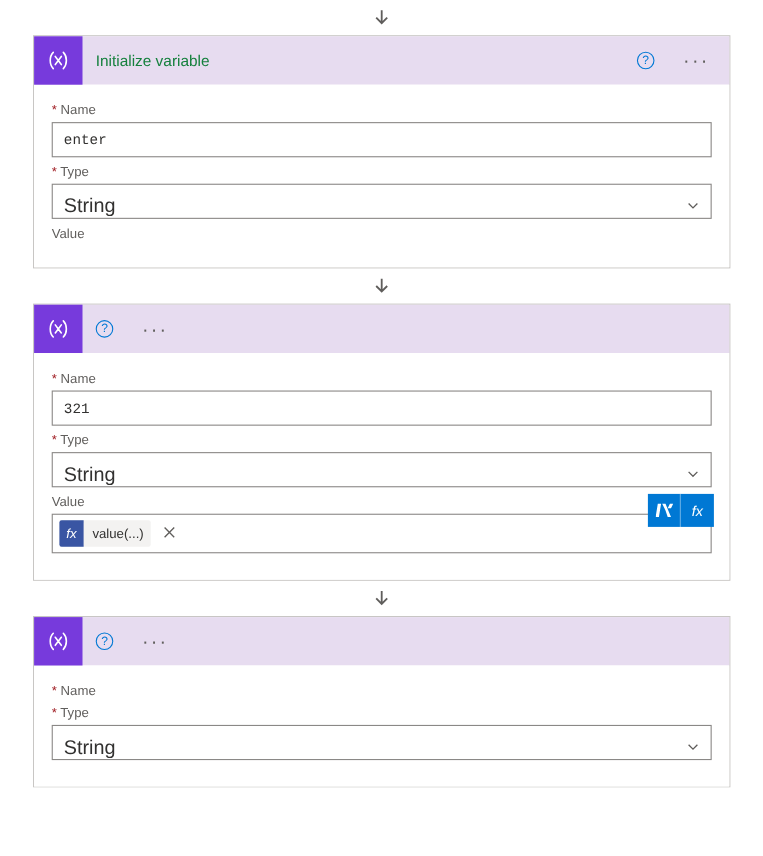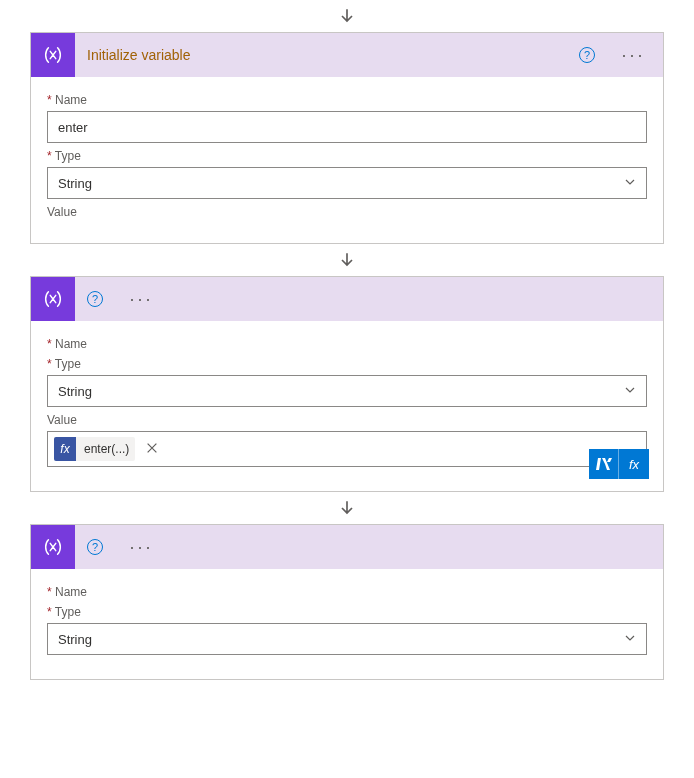--- a/index.html
+++ b/index.html
@@ -49,21 +49,21 @@
       align-items: center;
       justify-content: center;
       color: #ffffff;
       flex-shrink: 0;
     }
     .card-icon svg { width: 22px; height: 22px; }
     .card-title {
       flex: 1;
       font-size: 14px;
       font-weight: 400;
-      color: #a16207;
+      color: #15803d;
     }
     .card-help {
       width: 16px;
       height: 16px;
       border: 1px solid #0078d4;
       border-radius: 50%;
       display: flex;
       align-items: center;
       justify-content: center;
       color: #0078d4;
@@ -95,34 +95,34 @@
     .field-label.required::before {
       content: "* ";
       color: #a4262c;
     }
     .field-input {
       width: 100%;
       height: 32px;
       border: 1px solid #8a8886;
       padding: 0 10px;
       font-size: 13px;
-      font-family: Liberation Sans, sans-serif;
+      font-family: Liberation Mono, monospace;
       color: #323130;
       background: #ffffff;
       outline: none;
     }
     .field-input::placeholder { color: #a19f9d; }
     .field-select {
       width: 100%;
       height: 32px;
       border: 1px solid #8a8886;
       padding: 0 10px;
-      font-size: 13px;
-      display: flex;
-      align-items: center;
+      font-size: 18px;
+      display: flex;
+      align-items: flex-end;
       justify-content: space-between;
       background: #ffffff;
       cursor: pointer;
       gap: 40px;
     }
     .chevron-down {
       color: #605e5c;
     }
     .chevron-down svg { width: 12px; height: 12px; }
     .value-box {
@@ -242,20 +242,21 @@
         <svg viewBox="0 0 24 24" fill="none" stroke="currentColor" stroke-width="1.6">
             <path d="M7 4c-2 2-3 5-3 8s1 6 3 8M17 4c2 2 3 5 3 8s-1 6-3 8M9 8l3 4-3 4M15 8l-3 4 3 4" stroke-linecap="round"></path>
           </svg>
       </div>
       <div class="card-help">?</div>
       <div class="card-menu">···</div>
     </div>
     <div class="card-body" style="position:relative;">
       <div class="field">
         <span class="field-label required">Name</span>
+        <input class="field-input" value="321" style="">
       </div>
       <div class="field">
         <span class="field-label required">Type</span>
         <div class="field-select">
           <span>String</span>
           <span class="chevron-down">
             <svg viewBox="0 0 12 12" fill="none" stroke="currentColor" stroke-width="1.2">
                 <path d="M2 4l4 4 4-4"></path>
               </svg>
           </span>
@@ -271,21 +272,21 @@
         <div class="fx-btn" style="font-style:italic;font-size:13px;">
           <span>fx</span>
         </div>
       </div>
 
       <div class="field">
         <span class="field-label">Value</span>
         <div class="value-box">
           <div class="token">
             <span class="token-fx">fx</span>
-            <span class="token-text">enter(...)</span>
+            <span class="token-text">value(...)</span>
           </div>
           <span class="token-close">
             <svg viewBox="0 0 16 16" fill="none" stroke="currentColor" stroke-width="1.4">
                 <path d="M3 3l10 10M13 3L3 13"></path>
               </svg>
           </span>
         </div>
       </div>
     </div>
   </div>

